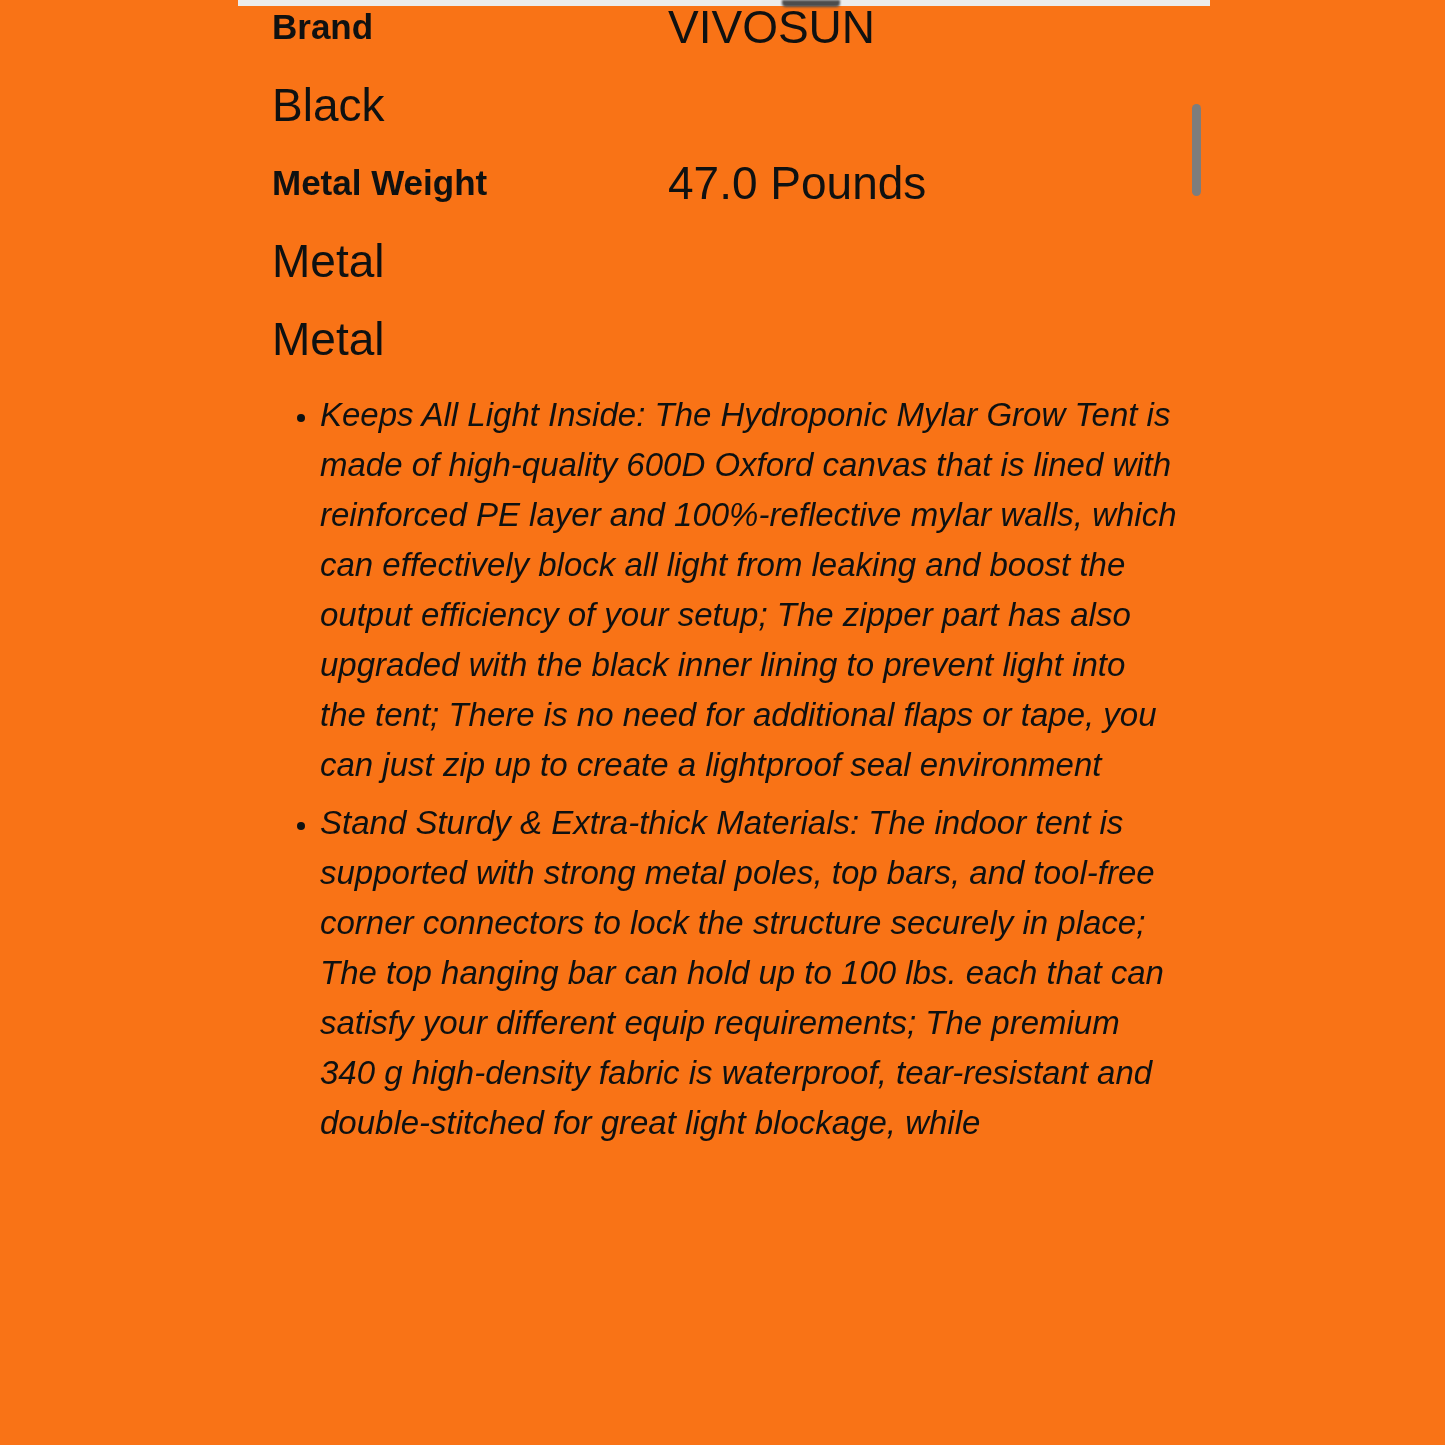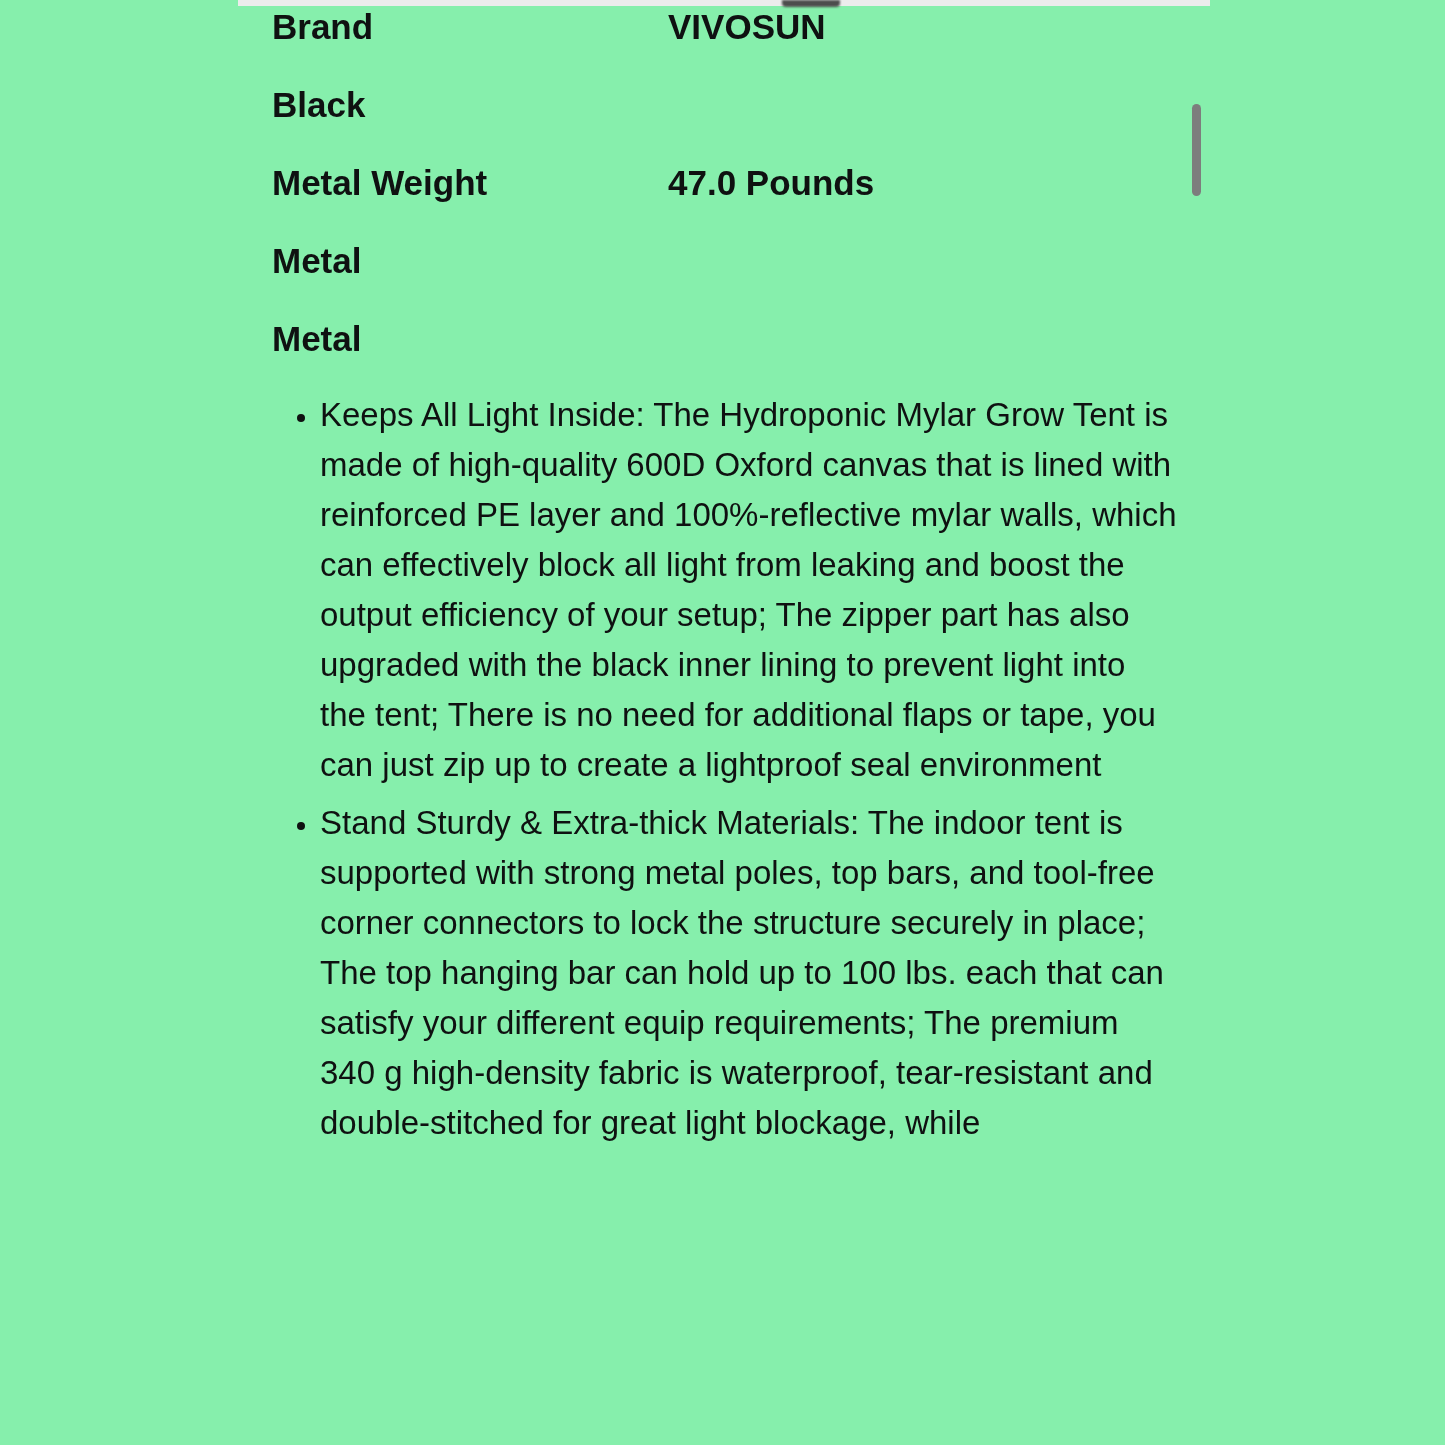--- a/index.html
+++ b/index.html
@@ -66,44 +66,45 @@
     font-size: 35px;
     line-height: 54px;
     font-weight: bold;
   }
   .spec-label span {
     display: block;
     max-width: 260px;
   }
   .spec-value {
     flex: 1 1 auto;
-    font-size: 35px;
+    font-size: 46px;
     line-height: 54px;
-    font-weight: bold;
+    font-weight: normal;
   }
   
   .feature-list {
     margin: 16px 0 0 0;
     padding: 0 0 0 48px;
     width: 860px;
     list-style: disc outside;
     font-size: 33px;
     line-height: 50px;
   }
   .feature-list li {
     margin: 0 0 8px 0;
+    font-style: italic;
   }
   .feature-list li::marker {
     font-size: 28px;
   }
 </style>
 </head>
 <body>
 
-<div class="page" style="background: #86efac; color: rgb(15, 17, 17);">
+<div class="page" style="background: #f97316; color: rgb(15, 17, 17);">
 
   <div class="top-crop-band"></div>
   <div class="top-crop-smudge"></div>
 
   <div class="scroll-thumb" style="background: rgb(125, 125, 125);"></div>
 
   <div class="content">
 
     <div class="spec-table">
 

